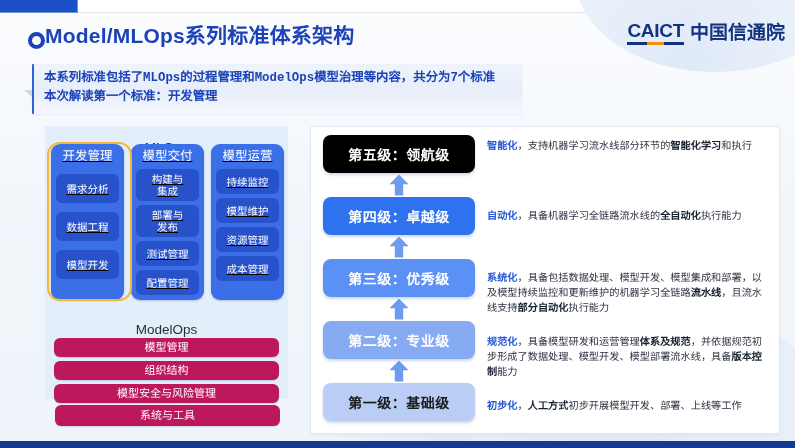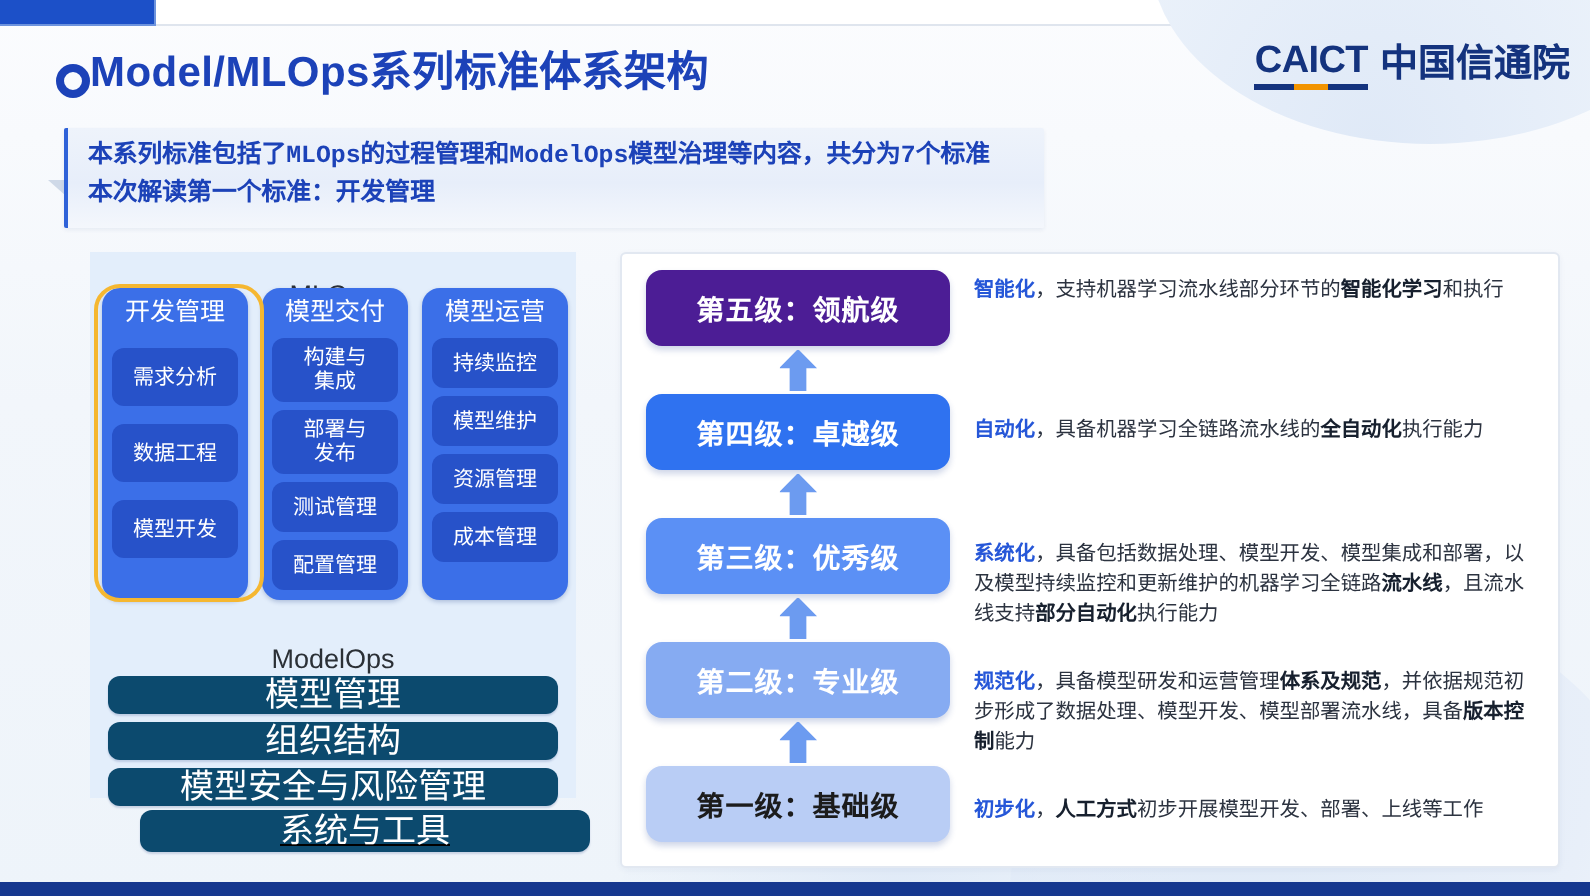--- a/index.html
+++ b/index.html
@@ -118,20 +118,21 @@
     line-height: 17px; padding-top: 13px; font-weight: normal;
   }
   .cols { position: absolute; left: 6px; top: 18px; display: flex; gap: 7px; }
   .col {
     width: 73px;
     background: #3b6fe8;
     border-radius: 9px;
     padding: 3px 5px 5px 5px;
     display: flex; flex-direction: column; gap: 4px;
     box-shadow: 0 1px 2px rgba(25,55,130,.25);
+    text-decoration: underline;
   }
   .col-head {
     text-align: center; color: #ffffff; font-size: 12.5px;
     line-height: 18px; font-weight: normal;
   }
   .chip {
     background: #2752c9;
     border-radius: 6px;
     color: #ffffff; font-size: 10.5px;
     text-align: center;
@@ -150,47 +151,47 @@
     border-radius: 13px;
     pointer-events: none;
   }
 
   .modelops-band {
     position: absolute; left: 0; top: 182px; width: 243px; height: 91px;
     background: #e3eefb;
   }
   .mo-list { padding: 0 9px; display: flex; flex-direction: column; gap: 4px; }
   .bar {
-    background: #0c4a6e; border-radius: 6px;
-    color: #ffffff; font-size: 17px; text-align: center;
+    background: #be185d; border-radius: 6px;
+    color: #ffffff; font-size: 11px; text-align: center;
     line-height: 19px; height: 19px;
     box-shadow: 0 1px 1px rgba(25,55,130,.18);
   }
-  .tools-wrap { position: absolute; left: 16px; top: 279px; width: 243px; padding: 0 9px; text-decoration: underline; }
+  .tools-wrap { position: absolute; left: 1px; top: 279px; width: 243px; padding: 0 9px; }
   .tools-wrap .bar { height: 21px; line-height: 21px; }
 
   
   .right-panel {
     position: absolute; left: 310px; top: 126px;
     width: 470px; height: 308px;
     background: #ffffff;
     border: 1px solid #e2e8f1;
     border-radius: 3px;
     box-shadow: 0 1px 3px rgba(30,60,120,.05);
   }
   .levels { position: absolute; left: 12px; top: 8px; width: 152px; }
   .lv {
     position: relative;
     height: 38px; border-radius: 8px;
     display: flex; align-items: center; justify-content: center;
     font-size: 14px; font-weight: bold; color: #ffffff;
     letter-spacing: .5px;
     box-shadow: 0 2px 3px rgba(35,70,150,.22);
   }
-  .lv5 { background: #4c1d95; }
+  .lv5 { background: #000000; }
   .lv4 { background: #2f72f0; }
   .lv3 { background: #5b90f5; }
   .lv2 { background: #86abf2; }
   .lv1 { background: #b9cdf5; color: #1c1c1c; }
   .arrow-gap { height: 24px; display: flex; align-items: center; justify-content: center; }
   .arrow {
     width: 19px; height: 21px; background: #6c9bf0;
     clip-path: polygon(50% 0%, 100% 46%, 72% 46%, 72% 100%, 28% 100%, 28% 46%, 0% 46%);
     filter: drop-shadow(0 1px 1px rgba(40,80,160,.25));
   }

